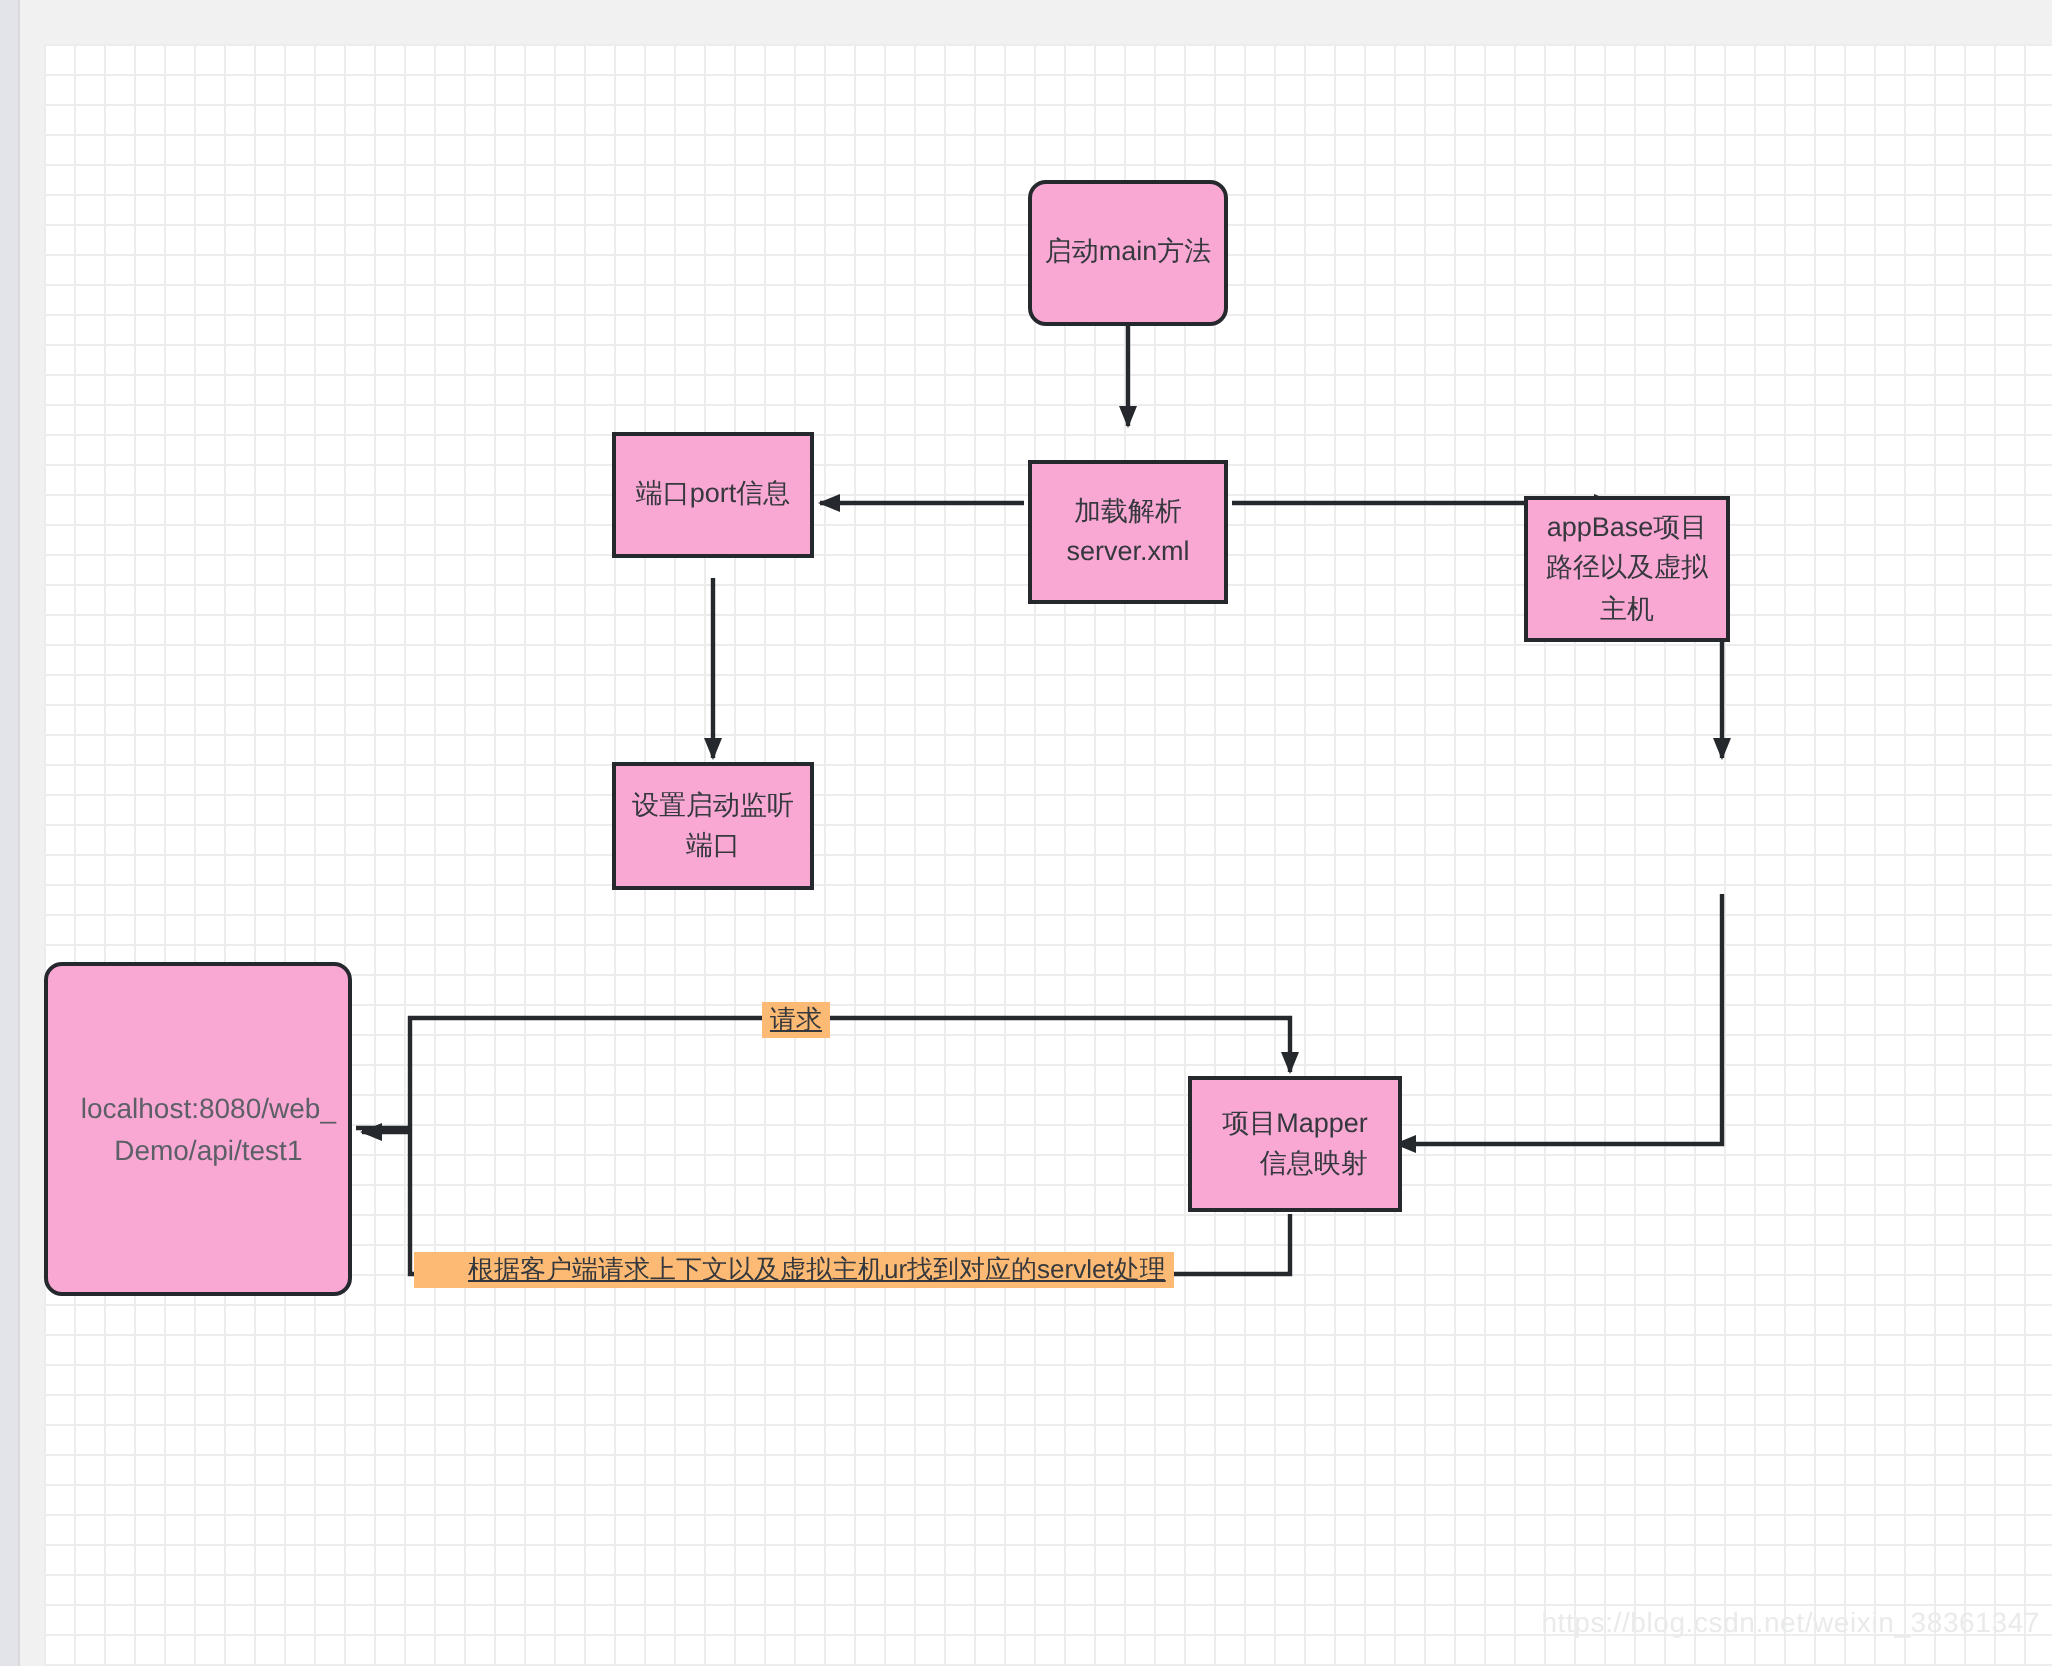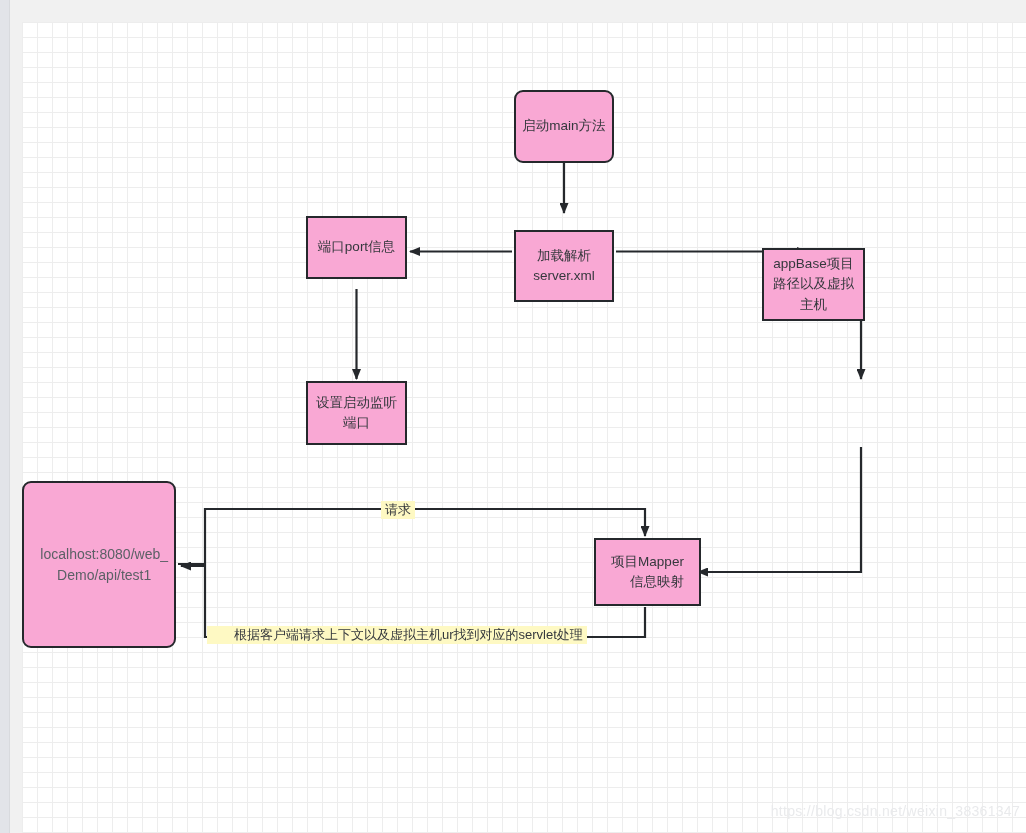--- a/index.html
+++ b/index.html
@@ -59,26 +59,27 @@
   .node-label {
     font-size: 13.5px;
     line-height: 1.5;
     color: #35383d;
     padding: 0 6px;
     white-space: pre-line;
   }
   .node-label.muted { color: #5c6066; font-size: 14px; }
   .edge-label {
     position: absolute;
-    background: #fef9c3;
+    background: #fdba74;
     color: #35383d;
     font-size: 13px;
     line-height: 1.2;
     padding: 1px 4px;
     white-space: nowrap;
+    text-decoration: underline;
   }
   #watermark {
     position: absolute;
     right: 6px;
     bottom: 14px;
     color: #e9eaec;
     font-size: 14px;
     letter-spacing: 0.3px;
     user-select: none;
   }

